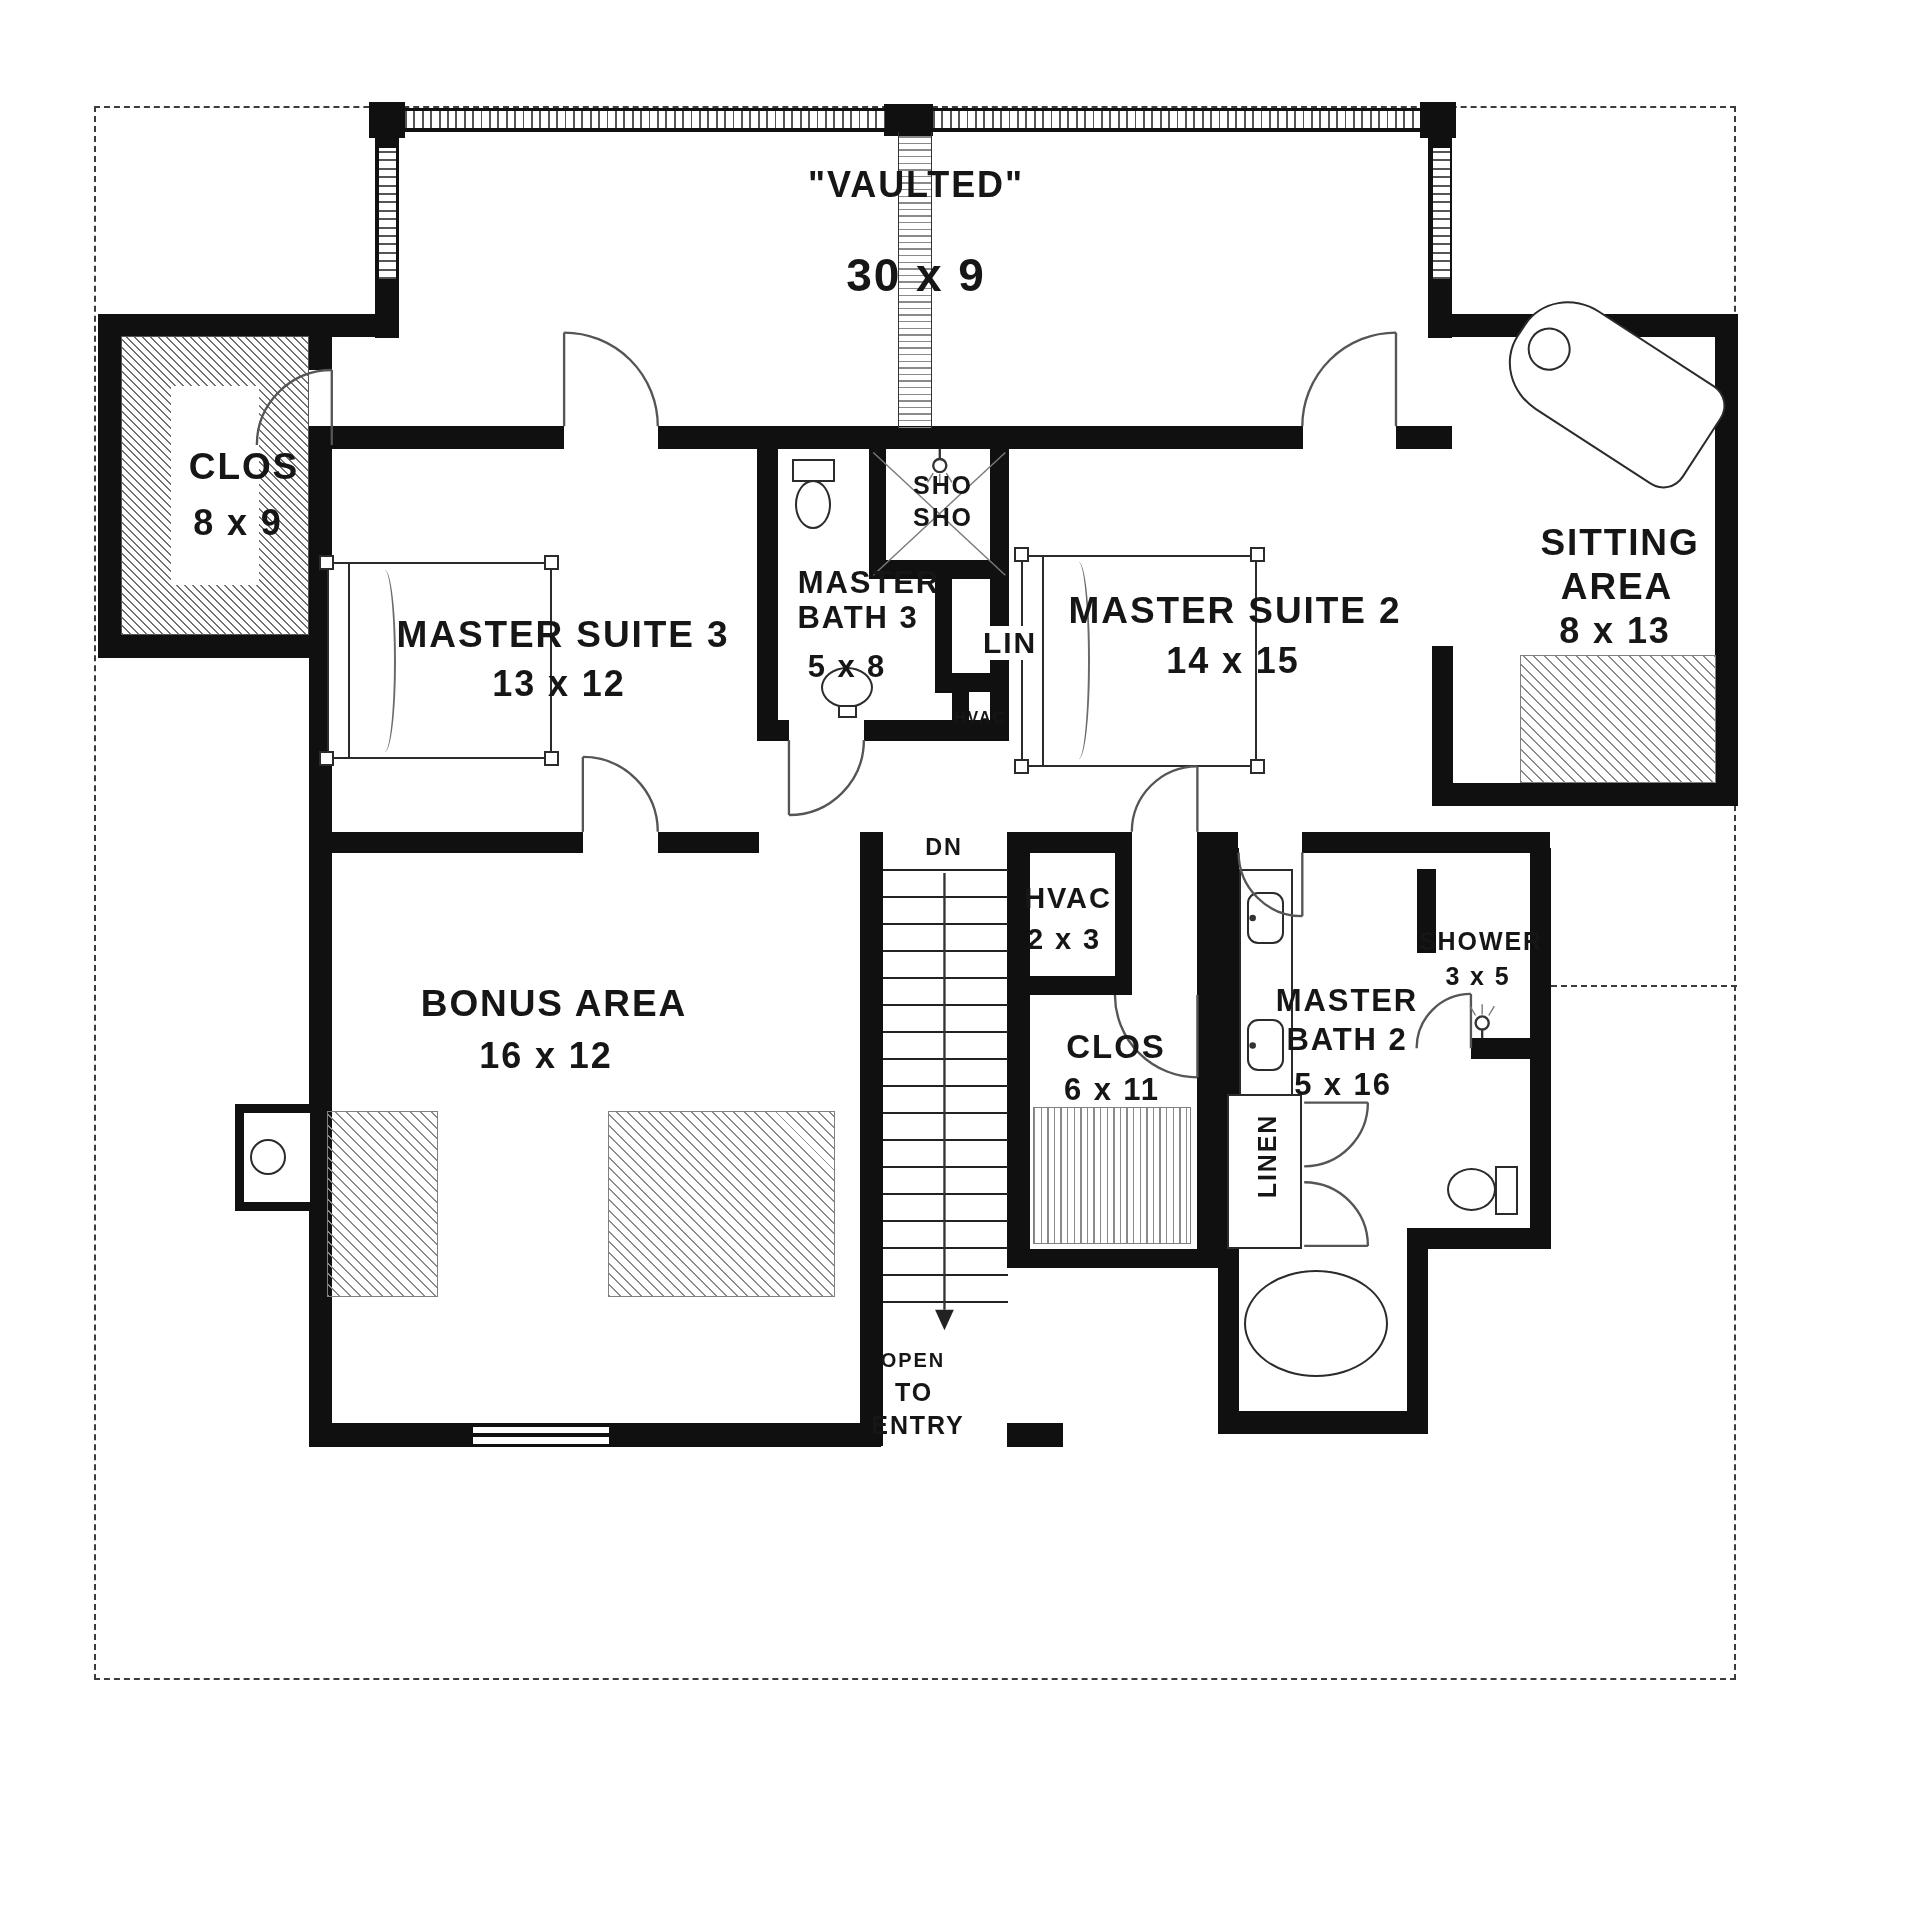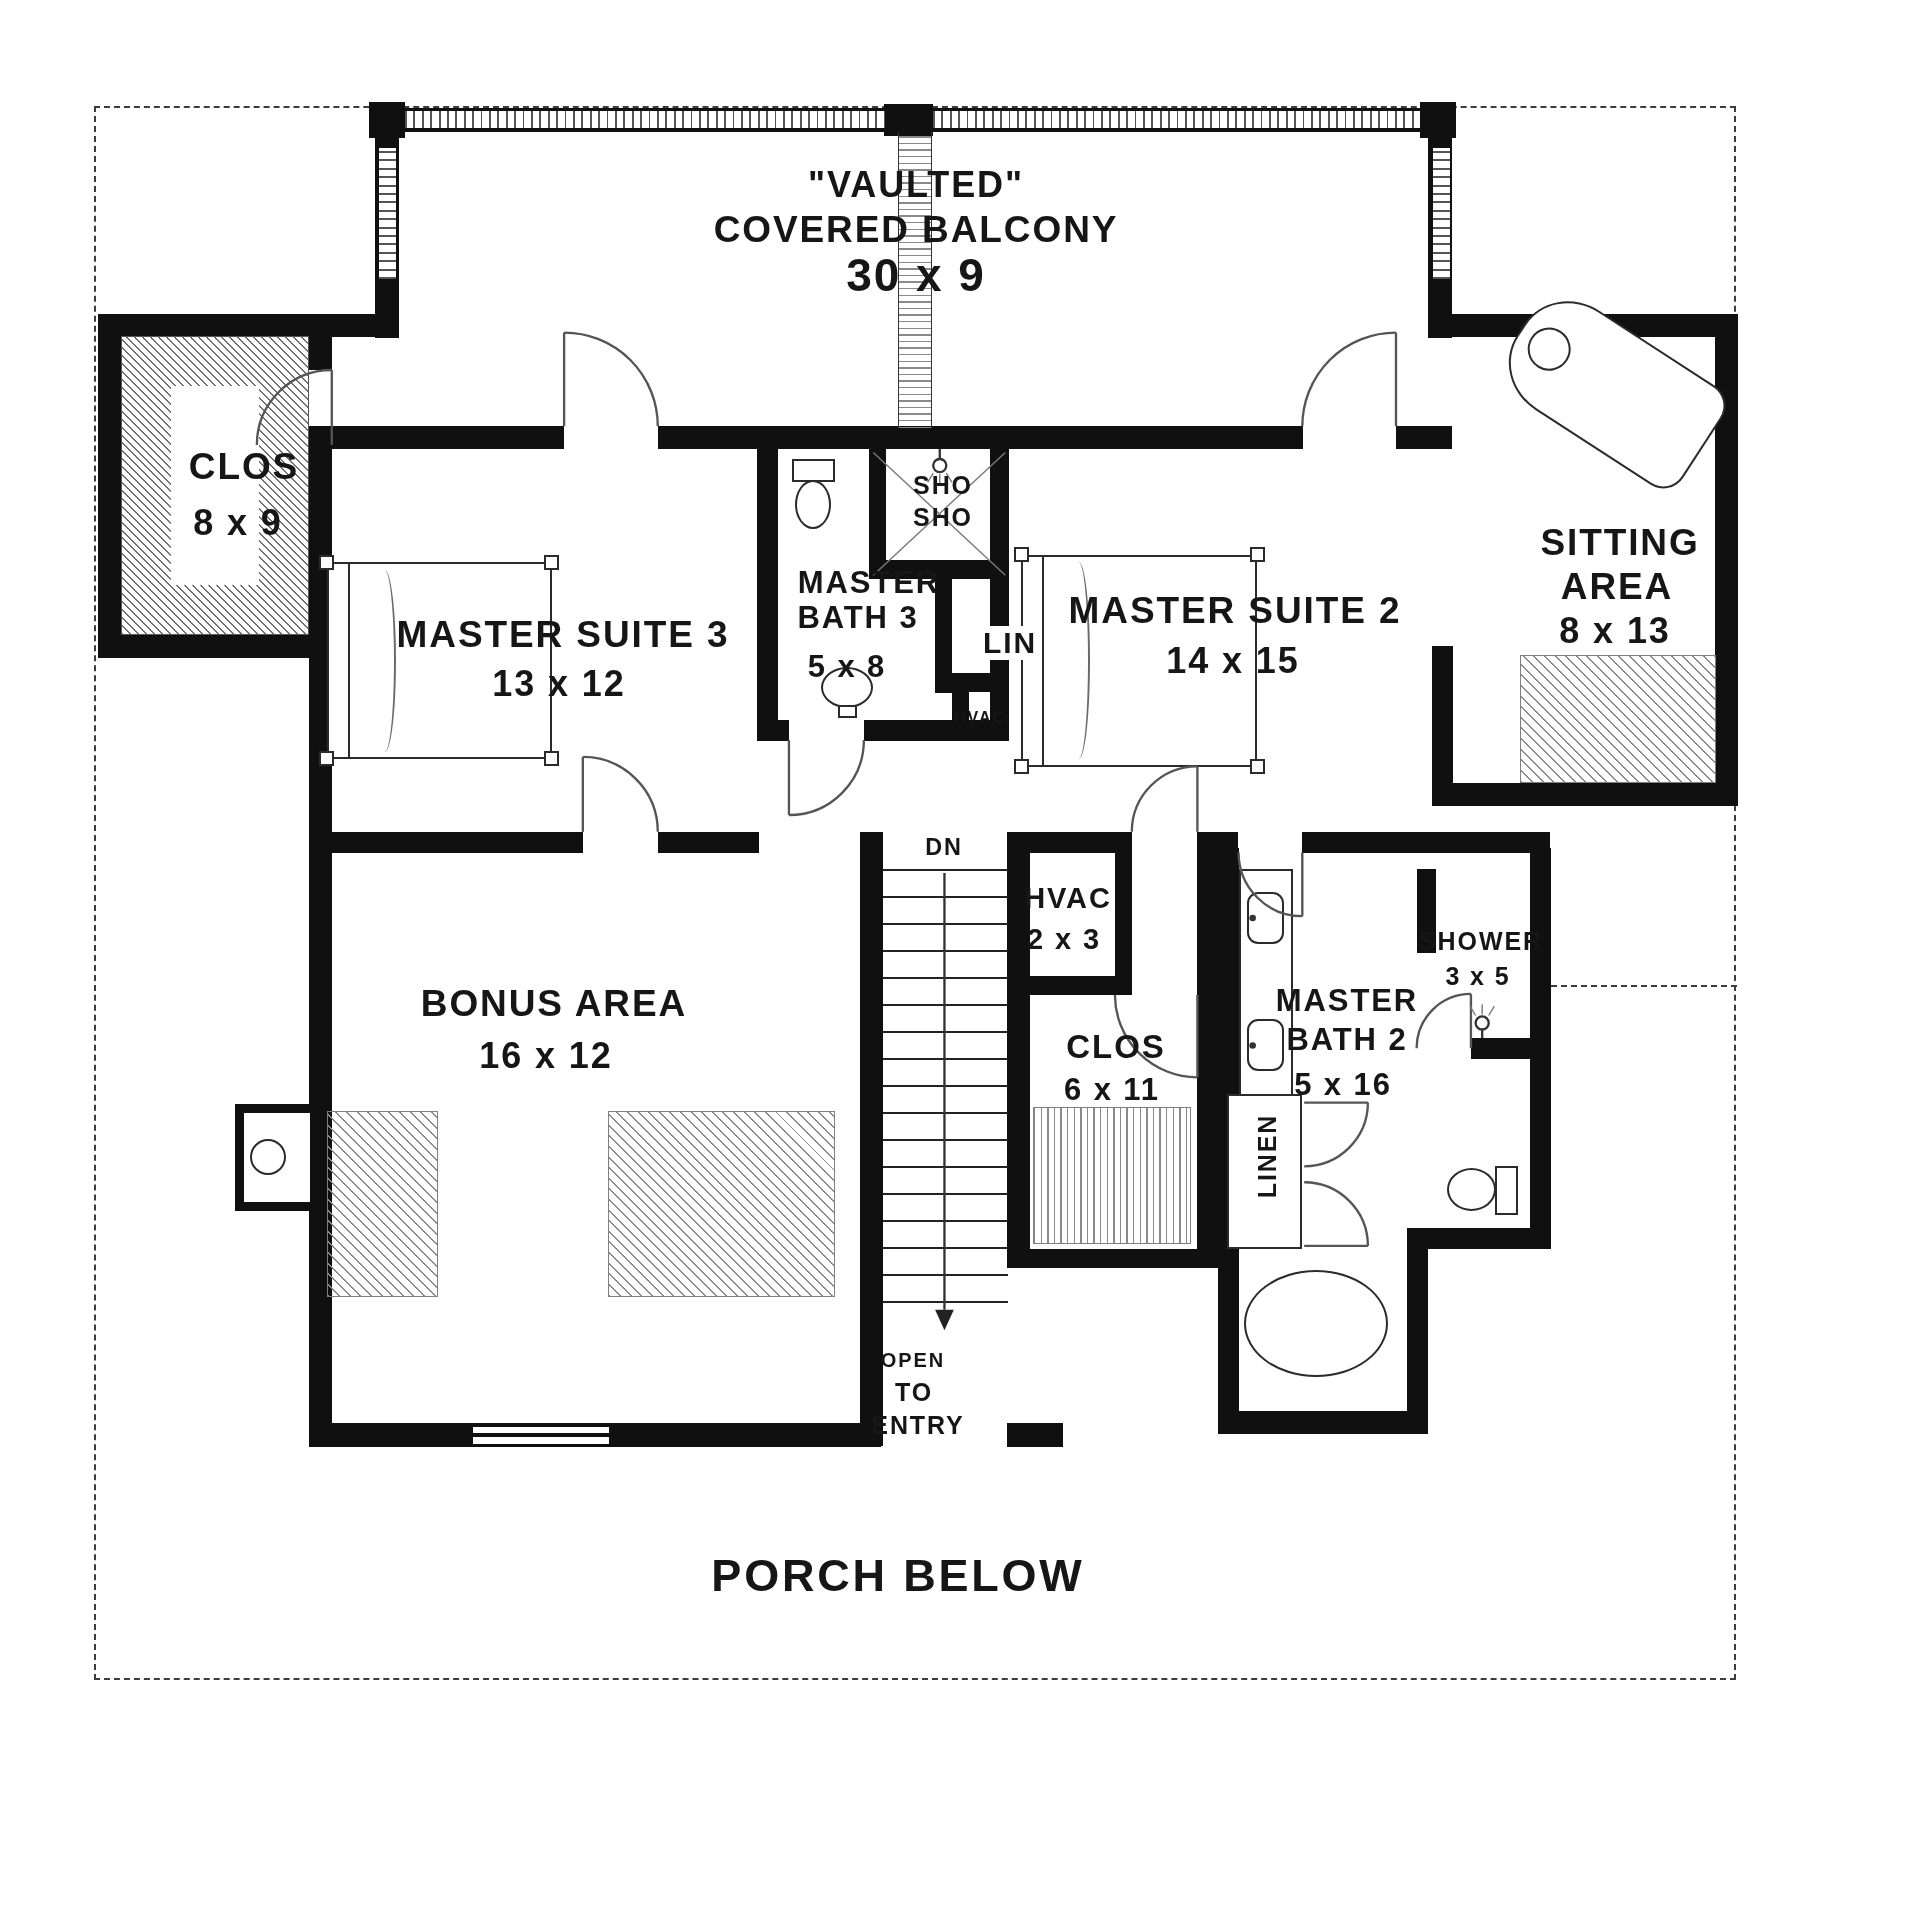--- a/index.html
+++ b/index.html
@@ -190,21 +190,20 @@
       <line class="fixline" x1="1008" y1="932" x2="1008" y2="1398" stroke="#222"></line>
       <polygon points="998,1398 1018,1398 1008,1420" fill="#222"></polygon>
     </g>
     <g>
       <circle cx="1337" cy="980" r="3.5" fill="#333"></circle>
       <circle cx="1337" cy="1116" r="3.5" fill="#333"></circle>
     </g>
   </svg>
 
   <div class="label" style="left:916px;top:185px;font-size:36px">"VAULTED"</div>
-  <div class="label" style="left:916px;top:230px;font-size:37px">COVERED BALCONY</div>
   <div class="label" style="left:916px;top:275px;font-size:46px">30 x 9</div>
 
   <div class="label" style="left:244px;top:467px;font-size:37px">CLOS</div>
   <div class="label" style="left:238px;top:523px;font-size:36px">8 x 9</div>
 
   <div class="label" style="left:563px;top:635px;font-size:37px">MASTER SUITE 3</div>
   <div class="label" style="left:559px;top:684px;font-size:36px">13 x 12</div>
 
   <div class="label" style="left:869px;top:583px;font-size:31px">MASTER</div>
   <div class="label" style="left:858px;top:618px;font-size:31px">BATH 3</div>
@@ -240,17 +239,16 @@
   <div class="label" style="left:1347px;top:1040px;font-size:31px">BATH 2</div>
   <div class="label" style="left:1343px;top:1085px;font-size:31px">5 x 16</div>
 
   <div class="label" style="left:1481px;top:941px;font-size:25px">SHOWER</div>
   <div class="label" style="left:1478px;top:976px;font-size:25px">3 x 5</div>
 
   <div class="label" style="left:913px;top:1360px;font-size:20px">OPEN</div>
   <div class="label" style="left:914px;top:1392px;font-size:25px">TO</div>
   <div class="label" style="left:918px;top:1425px;font-size:25px">ENTRY</div>
 
-  <div class="label" style="left:898px;top:1576px;font-size:45px;letter-spacing:2.8px">PORCH BELOW</div>
 
 
 </div>
 
 
 </body></html>

